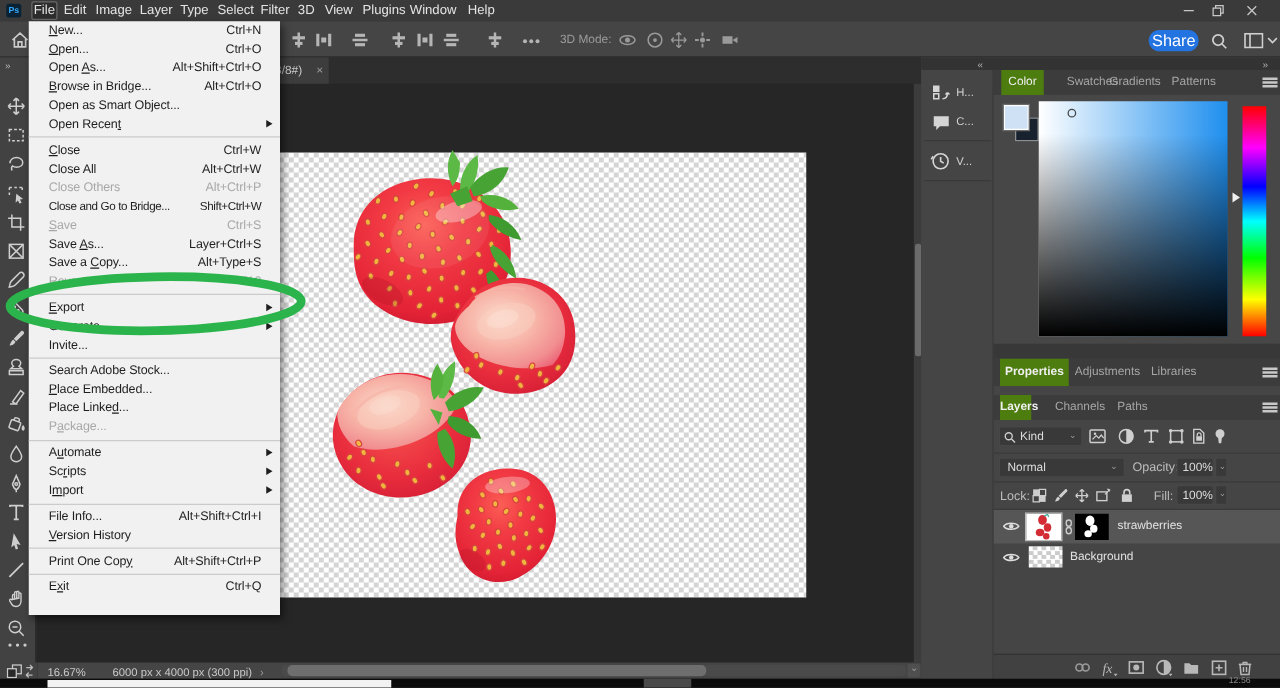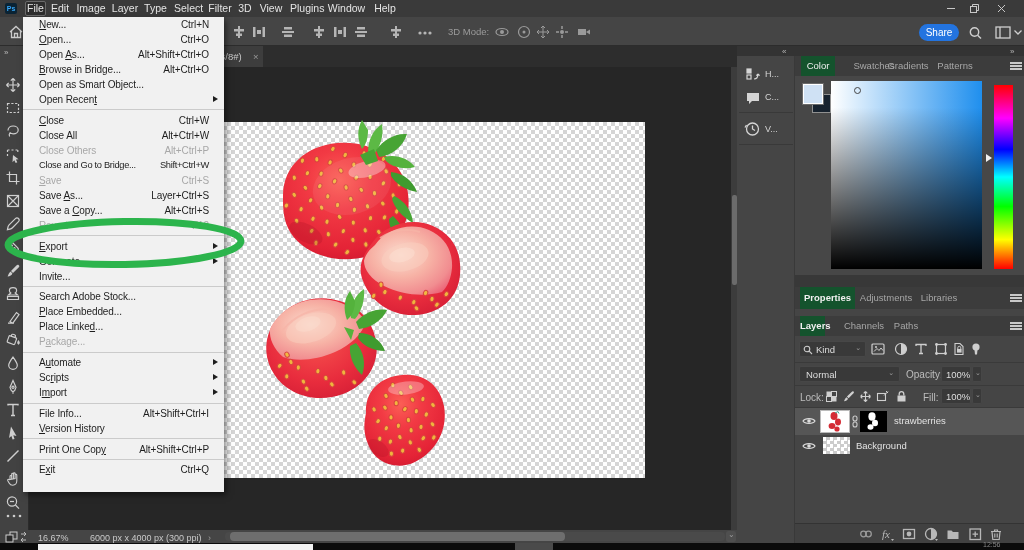--- a/index.html
+++ b/index.html
@@ -7,38 +7,38 @@
 .abs {position:absolute}
 
 #titlebar {position:absolute;left:0;top:0;width:1024px;height:17px;background:#3a3a3a}
 #pslogo {position:absolute;left:5px;top:3px;width:12px;height:11px;background:#0a2334;border-radius:2px;
  color:#34a6f8;font-size:7px;font-weight:bold;text-align:center;line-height:11px}
 .mb {position:absolute;top:0;height:17px;line-height:17px;font-size:10.5px;color:#e4e4e4;text-align:center}
 #fileitem {background:#2d2d2d;border:1px solid #6a6a6a;border-radius:2px;height:15px;line-height:13px;top:1px}
 
 #optbar {position:absolute;left:0;top:17px;width:1024px;height:29px;background:#454545;border-bottom:1px solid #2c2c2c}
 #share {position:absolute;left:919px;top:7px;width:40px;height:17px;border-radius:9px;background:#2374e0;
- color:#fff;font-size:10px;text-align:center;line-height:17px}
+ color:#fff;font-size:13px;text-align:center;line-height:17px}
 .od {color:#9b9b9b;font-size:9.5px;position:absolute;top:9px}
 
 #toolbar {position:absolute;left:0;top:46px;width:29px;height:497px;background:#424242;border-right:1px solid #2b2b2b}
 
 #tabbar {position:absolute;left:29px;top:46px;width:708px;height:21px;background:#2d2d2d}
 #tab1 {position:absolute;left:0px;top:0;width:234px;height:21px;background:#3d3d3d;color:#c9c9c9;font-size:9.5px;line-height:21px}
 
 #canvasarea {position:absolute;left:29px;top:67px;width:702px;height:463px;background:#262626}
 #checker {position:absolute;left:111px;top:122px;width:534px;height:356px;z-index:5;
  background-image:conic-gradient(#d5d5d5 25%,#ffffff 25% 50%,#d5d5d5 50% 75%,#ffffff 75%);
  background-size:8px 8px}
 
 #dock {position:absolute;left:737px;top:46px;width:287px;height:497px;background:#454545}
 #dockstrip {position:absolute;left:737px;top:56px;width:58px;height:487px;background:#454545;border-right:1px solid #393939}
 .paneltabs {position:absolute;background:#3c3c3c;height:20px}
 .ptab {position:absolute;top:0;height:20px;line-height:20px;font-size:9.5px;color:#a6a6a6;text-align:center}
-.ptab.act {background:#14532d;color:#f0f0f0}
+.ptab.act {background:#4d7c0f;color:#f0f0f0}
 .burger {position:absolute;width:12px;height:8px;border-top:2px solid #c8c8c8;border-bottom:2px solid #c8c8c8}
 .burger:after {content:"";display:block;height:2px;background:#c8c8c8;margin-top:1px}
 
 .inbox {position:absolute;background:#393939;border:1px solid #474747;border-radius:2px;color:#dedede;font-size:9.5px}
 .plabel {position:absolute;color:#bdbdbd;font-size:10px}
 
 #statusbar {position:absolute;left:30px;top:530px;width:707px;height:13px;background:#454545;color:#c9c9c9;font-size:9px}
 #bottomstrip {position:absolute;left:0;top:543px;width:1024px;height:7px;background:#0b0b0b}
 
 #filemenu {position:absolute;left:23px;top:17px;width:201px;height:475px;background:#f1f1f1;z-index:20;
@@ -658,21 +658,21 @@
 <div class="mi"><span><u>B</u>rowse in Bridge...</span><span class="sc">Alt+Ctrl+O</span></div>
 <div class="mi"><span>Open as Smart Object...</span></div>
 <div class="mi"><span>Open Recen<u>t</u></span><span class="arr"></span></div>
 <div class="msep"></div>
 <div class="mi"><span><u>C</u>lose</span><span class="sc">Ctrl+W</span></div>
 <div class="mi"><span>Close All</span><span class="sc">Alt+Ctrl+W</span></div>
 <div class="mi dis"><span>Close Others</span><span class="sc">Alt+Ctrl+P</span></div>
 <div class="mi tight"><span>Close and Go to Bridge...</span><span class="sc">Shift+Ctrl+W</span></div>
 <div class="mi dis"><span><u>S</u>ave</span><span class="sc">Ctrl+S</span></div>
 <div class="mi"><span>Save <u>A</u>s...</span><span class="sc">Layer+Ctrl+S</span></div>
-<div class="mi"><span>Save a <u>C</u>opy...</span><span class="sc">Alt+Ctrl+S</span></div>
+<div class="mi"><span>Save a <u>C</u>opy...</span><span class="sc">Alt+Type+S</span></div>
 <div class="mi dis"><span>Revert</span><span class="sc">F12</span></div>
 <div class="msep"></div>
 <div class="mi"><span><u>E</u>xport</span><span class="arr"></span></div>
 <div class="mi"><span>Generate</span><span class="arr"></span></div>
 <div class="mi"><span>Invite...</span></div>
 <div class="msep"></div>
 <div class="mi"><span>Search Adobe Stock...</span></div>
 <div class="mi"><span><u>P</u>lace Embedded...</span></div>
 <div class="mi"><span>Place Linke<u>d</u>...</span></div>
 <div class="mi dis"><span>P<u>a</u>ckage...</span></div>

